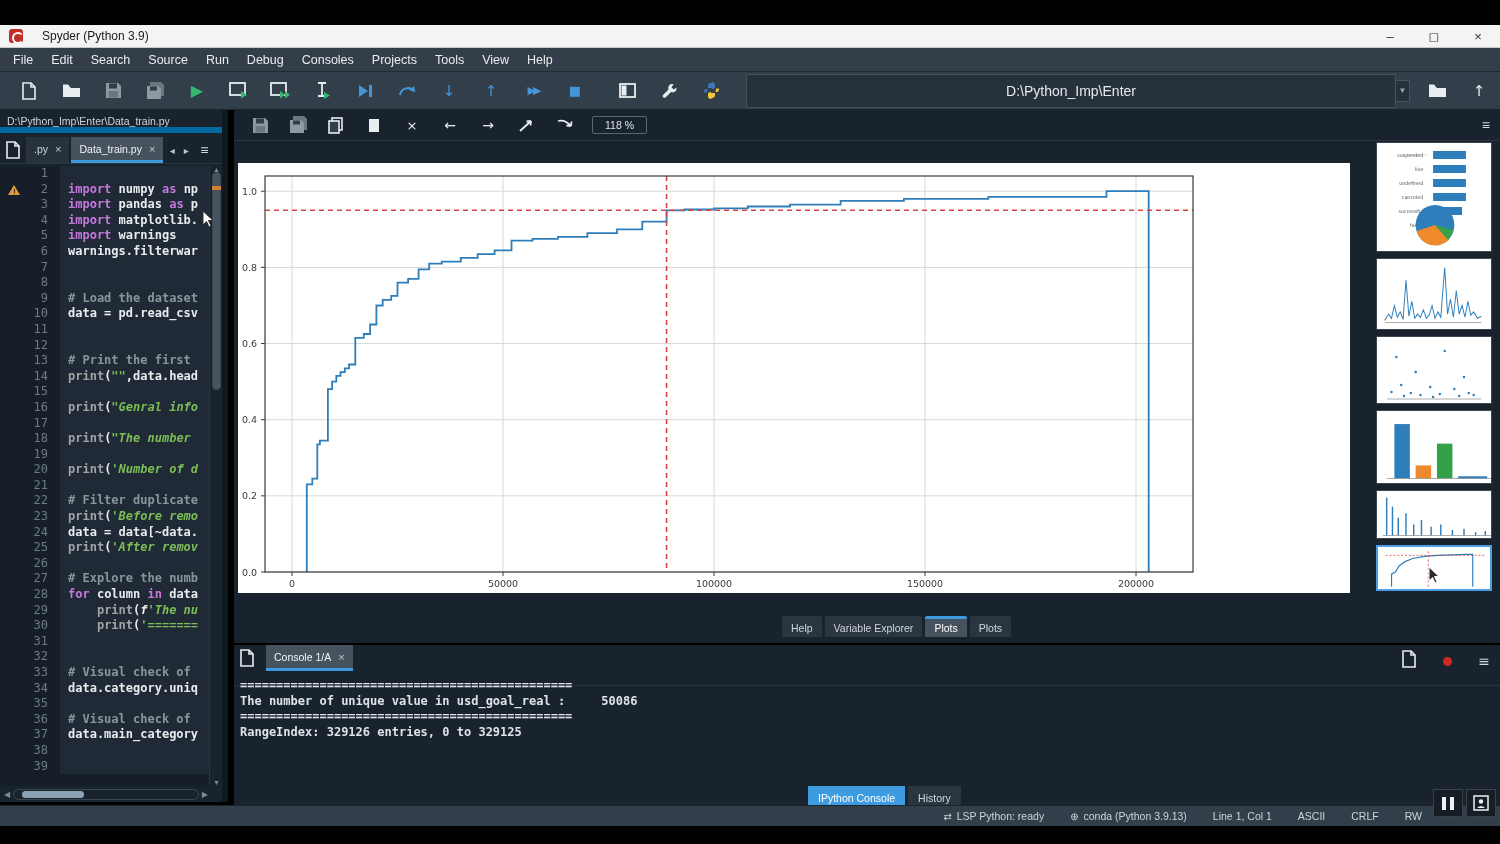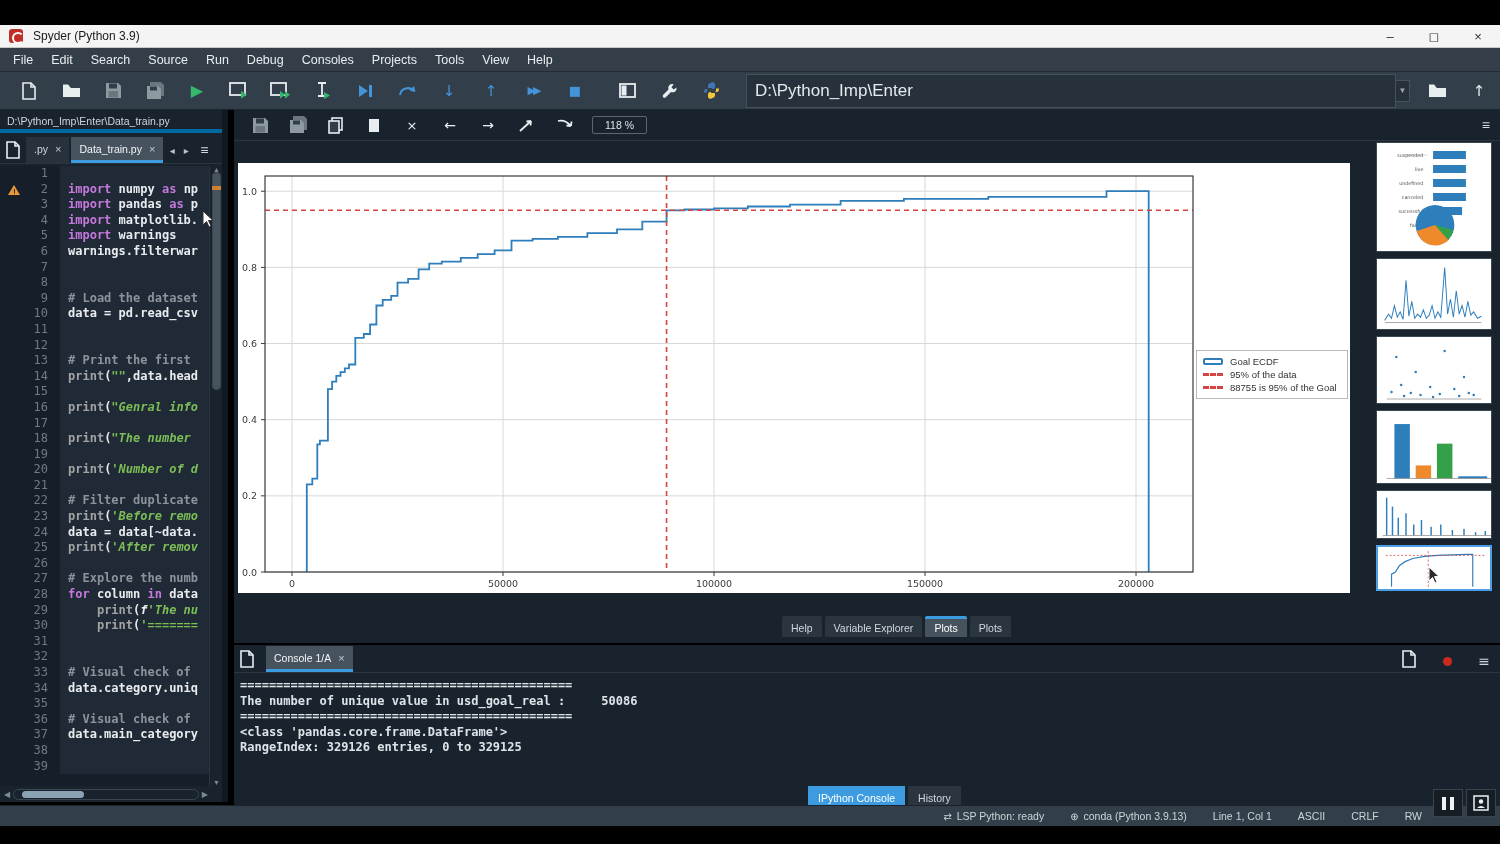--- a/index.html
+++ b/index.html
@@ -4,41 +4,41 @@
 <style>
   * { margin:0; padding:0; box-sizing:border-box; }
   html,body { background:#000; }
   body { font-family:"Liberation Sans", sans-serif; }
   .screen { position:relative; width:1500px; height:844px; background:#000; overflow:hidden; }
 
   
   .titlebar { position:absolute; left:0; top:25px; width:1500px; height:23px; background:#f4f4f4; display:flex; align-items:center; border-bottom:1px solid #c9c9c9; }
   .spyder-logo { width:14px; height:14px; margin-left:9px; background:#c03028; border-radius:3px; position:relative; }
   .spyder-logo::after{ content:""; position:absolute; left:3px; top:3px; width:8px; height:8px; border:2px solid #fff; border-right-color:transparent; border-radius:50%; }
-  .title-text { margin-left:10px; font-size:12px; color:#1a1a1a; }
+  .title-text { margin-left:19px; font-size:12px; color:#1a1a1a; }
   .win-controls { margin-left:auto; display:flex; align-items:center; height:100%; }
   .win-btn { width:44px; height:100%; display:flex; align-items:center; justify-content:center; font-size:13px; color:#333; }
 
   
   .menubar { position:absolute; left:0; top:48px; width:1500px; height:24px; background:#333e48; border-bottom:1px solid #222b33; display:flex; align-items:center; padding-left:4px; }
   .menu-item { color:#e9edf0; font-size:12.5px; padding:0 9px; line-height:24px; }
 
   
   .toolbar { position:absolute; left:0; top:72px; width:1500px; height:38px; background:#323e49; border-bottom:1px solid #1b242c; display:flex; align-items:center; }
   .tb-icon { width:26px; height:26px; display:flex; align-items:center; justify-content:center; margin-left:16px; flex:0 0 auto; }
   .glyph { font-family:"DejaVu Sans", sans-serif; }
   .g-green { color:#35b86e; } .g-blue { color:#4394d8; } .g-white { color:#e8edf0; }
   .path-wrap { margin-left:22px; display:flex; align-items:center; height:22px; flex:1; }
-  .path-input { flex:1; height:22px; background:#27313b; border:1px solid #46525c; color:#e4e9ec; font-size:17px; padding:16px 8px; outline:none; }
+  .path-input { flex:1; height:22px; background:#27313b; border:1px solid #46525c; color:#e4e9ec; font-size:14px; padding:16px 8px; outline:none;text-align:center; }
   .path-drop { width:14px; height:22px; background:#27313b; border:1px solid #46525c; border-left:none; color:#9aa5ad; font-size:8px; display:flex; align-items:center; justify-content:center; }
 
   
   .pane { position:absolute; background:#19232d; }
   #editor-pane { left:0; top:110px; width:228px; height:692px; border-right:6px solid #101820; }
-  .breadcrumb { height:23px; line-height:23px; color:#ccd5da; font-size:10.5px; padding-left:7px; white-space:nowrap; overflow:hidden; border-bottom:4px solid #0369a1; }
+  .breadcrumb { height:23px; line-height:23px; color:#ccd5da; font-size:10.5px; padding-left:7px; white-space:nowrap; overflow:hidden; border-bottom:6px solid #0369a1; }
   .tabrow { height:31px; display:flex; align-items:flex-end; background:#19232d; border-bottom:1px solid #2a3540; }
   .tab-browse { width:26px; height:26px; display:flex; align-items:center; justify-content:center; }
   .ed-tab { height:26px; display:flex; align-items:center; background:#27323d; color:#cdd6db; font-size:10.5px; padding:0 8px; margin-right:2px; border-bottom:3px solid transparent; white-space:nowrap; overflow:hidden; }
   .ed-tab.active { background:#46535e; color:#f2f5f7; border-bottom:3px solid #3d9ce0; }
   .ed-tab .x { margin-left:7px; color:#c2cbd1; font-size:11px; }
   .tab-nav { color:#b9c3ca; font-size:10px; width:14px; text-align:center; margin-bottom:7px; }
   .tab-menu { color:#cfd8dd; font-size:14px; width:22px; text-align:center; margin-bottom:5px; }
 
   .code-area { position:absolute; left:0; top:56px; width:222px; height:620px; overflow:hidden; background:#161f29; }
   .code-line { display:flex; height:15.6px; line-height:15.6px; font-family:"DejaVu Sans Mono", monospace; font-size:12px; font-weight:600; white-space:pre; }
@@ -77,21 +77,21 @@
   .thumb { background:#fff; border:1px solid #3a4650; margin-bottom:6px; overflow:hidden; flex:0 0 auto; }
   .thumb.selected { border:2px solid #4a9fe6; }
 
   
   .pane-tabs { position:absolute; left:548px; top:506px; display:flex; }
   .pane-tab { background:#2b3540; color:#cfd8dd; font-size:10.5px; padding:3px 9px; margin-right:3px; border-top:3px solid transparent; border-radius:2px 2px 0 0; }
   .pane-tab.active { background:#46535e; color:#fff; border-top:3px solid #3d9ce0; }
 
   
   #console-pane { left:234px; top:645px; width:1266px; height:160px; }
-  .console-tabrow { height:28px; display:flex; align-items:flex-end; border-bottom:1px solid #2a3540; position:relative; }
+  .console-tabrow { height:41px; display:flex; align-items:flex-start; border-bottom:1px solid #2a3540; position:relative; }
   .console-right-icons { position:absolute; right:10px; top:5px; display:flex; align-items:center; }
   .cri { margin-left:26px; }
   .red-dot { width:9px; height:9px; border-radius:50%; background:#cc2a1e; }
   .console-out { position:absolute; left:0; top:29px; width:1266px; height:111px; overflow:hidden; padding:4px 0 0 6px; }
   .con-line { font-family:"DejaVu Sans Mono", monospace; font-size:12px; font-weight:600; color:#dde3e7; height:15.6px; line-height:15.6px; white-space:pre; }
   .console-footer { position:absolute; left:574px; top:141px; display:flex; }
   .cf-tab { background:#2b3540; color:#cfd8dd; font-size:10.5px; padding:3px 10px; margin-right:3px; border-top:3px solid transparent; }
   .cf-tab.active { background:#3d9ce0; color:#fff; border-top:3px solid #3d9ce0; }
 
   
@@ -386,40 +386,20 @@
           <text x="19" y="336.3461538461538" font-size="9.5" fill="#3a3a3a" text-anchor="end">0.2</text>
           <line x1="23" y1="256.6923076923077" x2="27" y2="256.6923076923077" stroke="#3a3a3a" stroke-width="1"></line>
           <text x="19" y="260.1923076923077" font-size="9.5" fill="#3a3a3a" text-anchor="end">0.4</text>
           <line x1="23" y1="180.53846153846155" x2="27" y2="180.53846153846155" stroke="#3a3a3a" stroke-width="1"></line>
           <text x="19" y="184.03846153846155" font-size="9.5" fill="#3a3a3a" text-anchor="end">0.6</text>
           <line x1="23" y1="104.38461538461536" x2="27" y2="104.38461538461536" stroke="#3a3a3a" stroke-width="1"></line>
           <text x="19" y="107.88461538461536" font-size="9.5" fill="#3a3a3a" text-anchor="end">0.8</text>
           <line x1="23" y1="28.230769230769283" x2="27" y2="28.230769230769283" stroke="#3a3a3a" stroke-width="1"></line>
           <text x="19" y="31.730769230769283" font-size="9.5" fill="#3a3a3a" text-anchor="end">1.0</text>
         </svg>
-      <div class="legend-box">
-        <div class="legend-row">
-            <span class="sw">
-              <span class="sw-line" style="display:block"></span>
-            </span>
-            <span class="lt">Goal ECDF</span>
-          </div>
-        <div class="legend-row">
-            <span class="sw">
-              <span class="sw-dash" style="display:block"></span>
-            </span>
-            <span class="lt">95% of the data</span>
-          </div>
-        <div class="legend-row">
-            <span class="sw">
-              <span class="sw-dash" style="display:block"></span>
-            </span>
-            <span class="lt">88755 is 95% of the Goal</span>
-          </div>
-      </div>
     </div>
 
     <div class="thumbs" id="thumbs">
         <div class="thumb" style="width: 116px; height: 110px;"><svg width="116" height="110" viewBox="0 0 120 110" preserveAspectRatio="none">
             <rect x="58" y="8" width="34" height="8" fill="#2e7ebc"></rect>
             <rect x="58" y="22" width="34" height="8" fill="#2e7ebc"></rect>
             <rect x="58" y="36" width="34" height="8" fill="#2e7ebc"></rect>
             <rect x="58" y="50" width="34" height="8" fill="#2e7ebc"></rect>
             <rect x="58" y="64" width="30" height="8" fill="#2e7ebc"></rect>
             <line x1="30" y1="12" x2="52" y2="12" stroke="#999" stroke-width="1" opacity="0.4"></line>
@@ -514,21 +494,20 @@
               <path d="M10 1 v4 h4" fill="none" stroke="#e8edf0" stroke-width="1.6"></path>
             </svg></span>
         <span class="cri red-dot"></span>
         <span class="cri glyph" style="color:#cfd8dd;font-size:14px">≡</span>
       </span>
     </div>
     <div class="console-out" id="console-out">
         <div class="con-line">==============================================</div>
         <div class="con-line">The number of unique value in usd_goal_real :     50086</div>
         <div class="con-line">==============================================</div>
-        <div class="con-line">&lt;class 'pandas.core.frame.DataFrame'&gt;</div>
         <div class="con-line">RangeIndex: 329126 entries, 0 to 329125</div>
       </div>
     <div class="console-footer" id="console-footer">
         <span class="cf-tab active">IPython Console</span>
         <span class="cf-tab">History</span>
       </div>
   </div>
 
   <div class="statusbar" id="statusbar">
       <span class="status-item">

